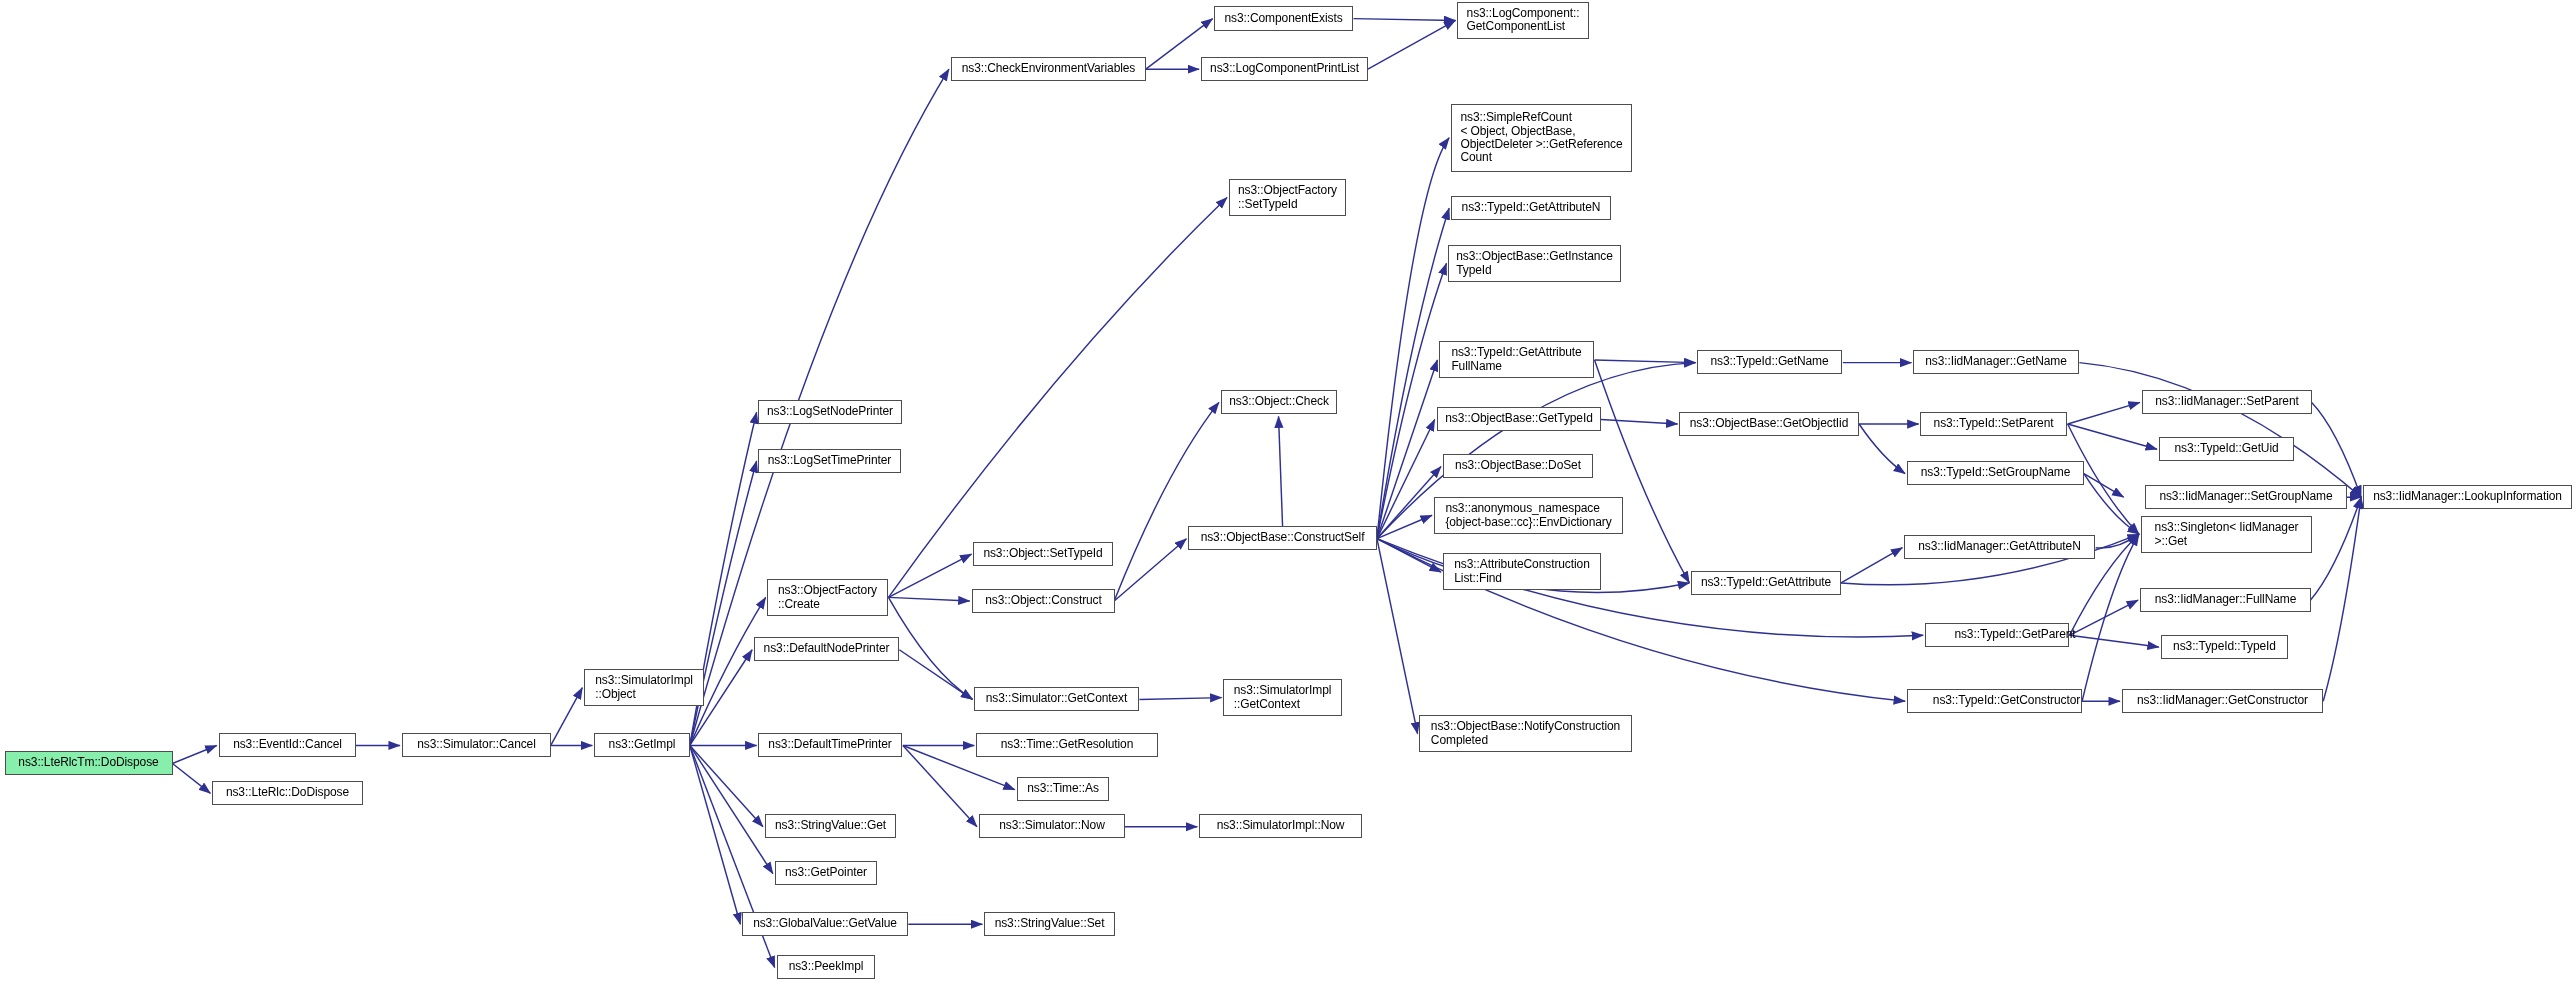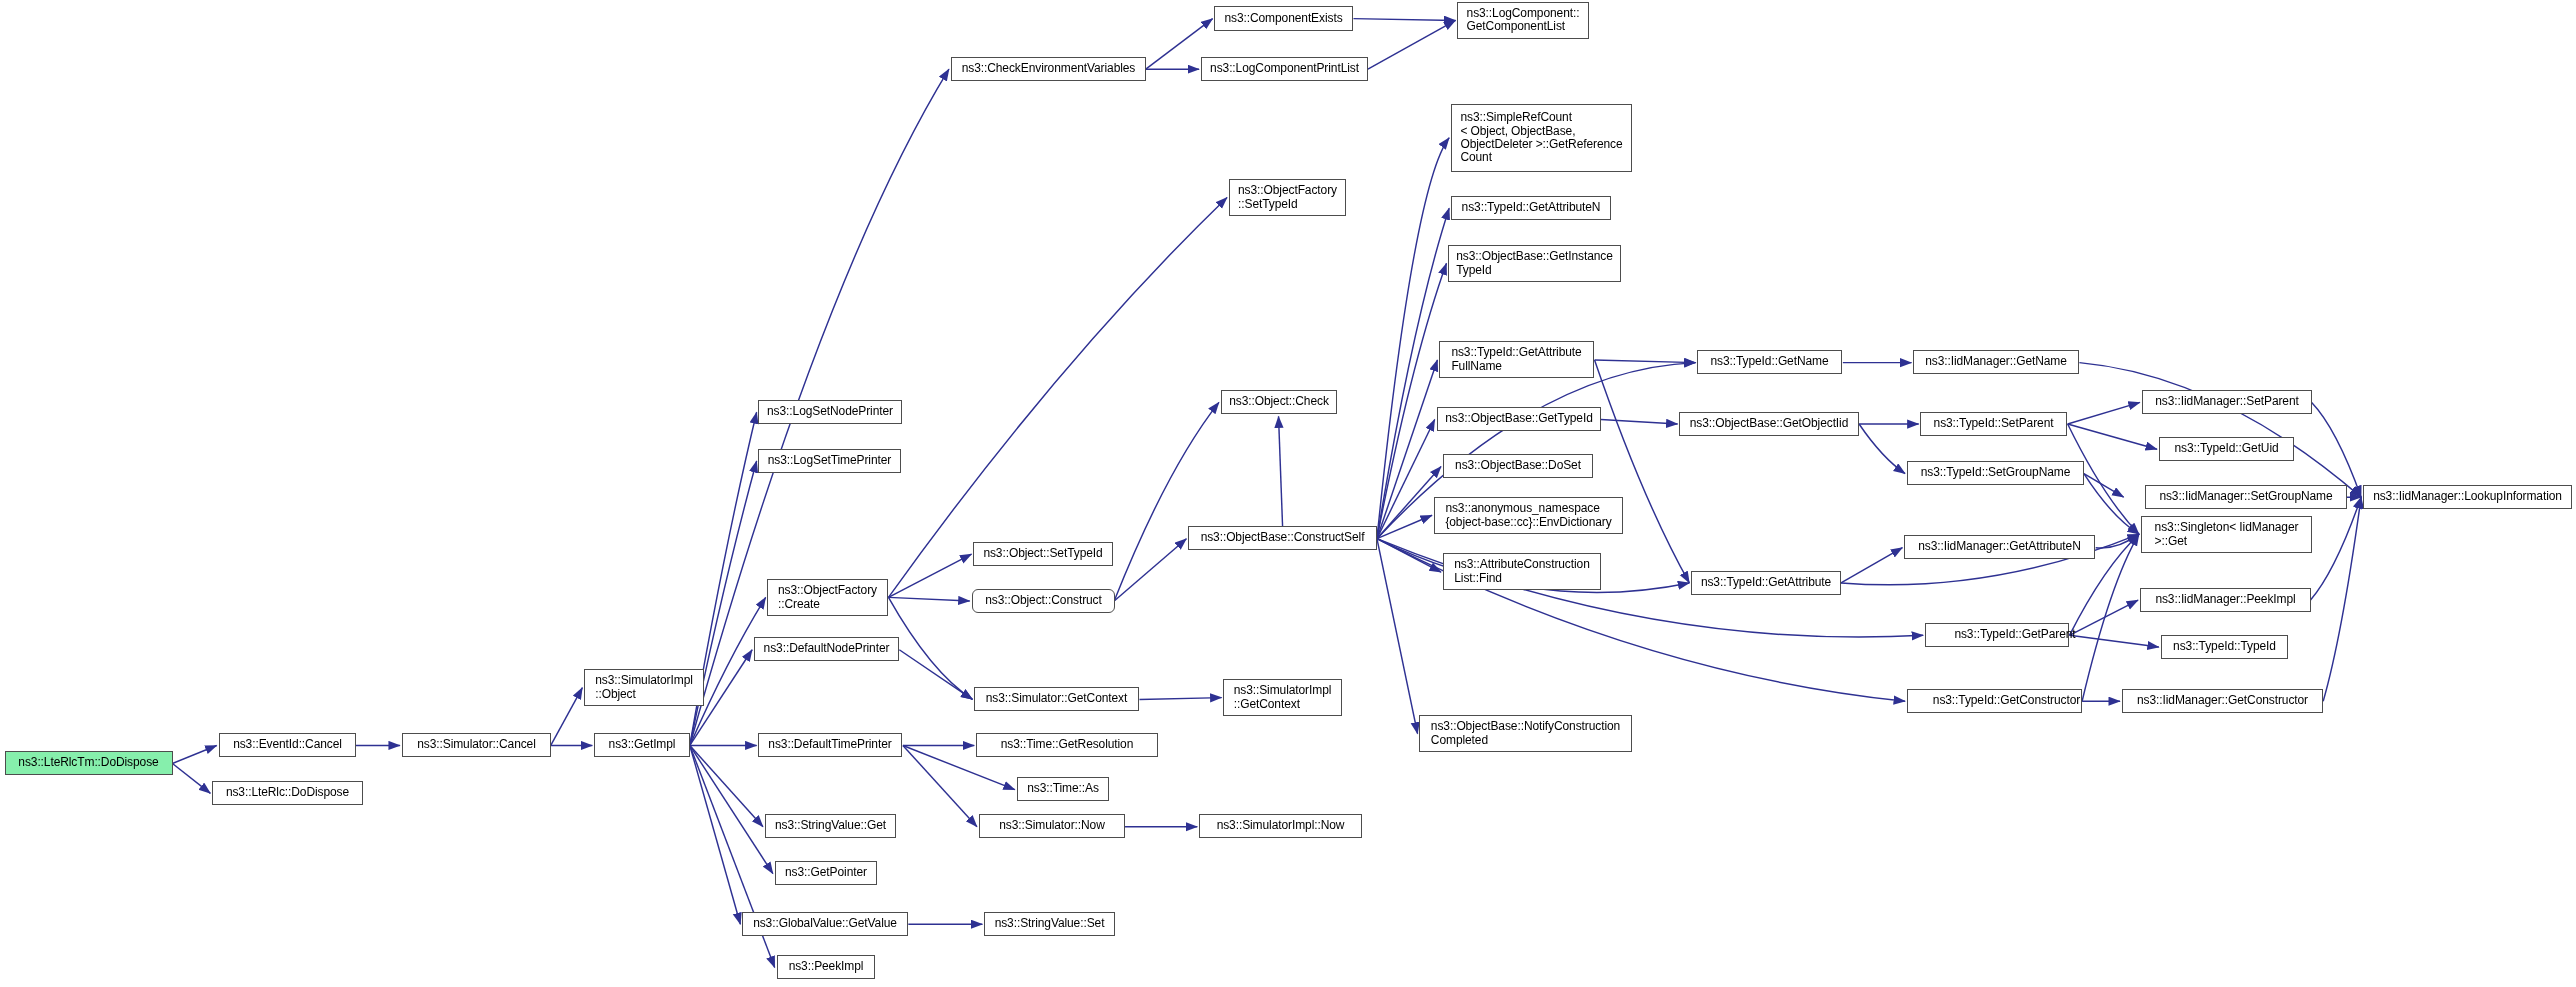--- a/index.html
+++ b/index.html
@@ -141,21 +141,21 @@
       <div class="node" style="left: 758px; top: 400px; width: 144px; height: 24.4px;"><div><span>ns3::LogSetNodePrinter</span></div></div>
       <div class="node" style="left: 758px; top: 449px; width: 143px; height: 24.4px;"><div><span>ns3::LogSetTimePrinter</span></div></div>
       <div class="node" style="left: 1221px; top: 390px; width: 116px; height: 24.4px;"><div><span>ns3::Object::Check</span></div></div>
       <div class="node" style="left: 1439px; top: 341px; width: 155px; height: 37px;"><div><span>ns3::TypeId::GetAttribute</span><span>FullName</span></div></div>
       <div class="node" style="left: 1437px; top: 407px; width: 164px; height: 24.4px;"><div><span>ns3::ObjectBase::GetTypeId</span></div></div>
       <div class="node" style="left: 1443px; top: 454px; width: 150px; height: 24.4px;"><div><span>ns3::ObjectBase::DoSet</span></div></div>
       <div class="node" style="left: 1434px; top: 497px; width: 189px; height: 37px;"><div><span>ns3::anonymous_namespace</span><span>{object-base::cc}::EnvDictionary</span></div></div>
       <div class="node" style="left: 1443px; top: 553px; width: 158px; height: 37px;"><div><span>ns3::AttributeConstruction</span><span>List::Find</span></div></div>
       <div class="node" style="left: 1188px; top: 526px; width: 189px; height: 24.4px;"><div><span>ns3::ObjectBase::ConstructSelf</span></div></div>
       <div class="node" style="left: 973px; top: 542px; width: 140px; height: 24.4px;"><div><span>ns3::Object::SetTypeId</span></div></div>
-      <div class="node" style="left: 972px; top: 589px; width: 143px; height: 24.4px; border-radius: 6px;"><div><span>ns3::Object::Construct</span></div></div>
+      <div class="node" style="left: 972px; top: 589px; width: 143px; height: 24.4px;"><div><span>ns3::Object::Construct</span></div></div>
       <div class="node" style="left: 767px; top: 579px; width: 121px; height: 37px;"><div><span>ns3::ObjectFactory</span><span>::Create</span></div></div>
       <div class="node" style="left: 754px; top: 637px; width: 145px; height: 24.4px;"><div><span>ns3::DefaultNodePrinter</span></div></div>
       <div class="node" style="left: 974px; top: 687px; width: 165px; height: 24.4px;"><div><span>ns3::Simulator::GetContext</span></div></div>
       <div class="node" style="left: 1223px; top: 679px; width: 119px; height: 37px;"><div><span>ns3::SimulatorImpl</span><span>::GetContext</span></div></div>
       <div class="node" style="left: 758px; top: 733px; width: 144px; height: 24.4px;"><div><span>ns3::DefaultTimePrinter</span></div></div>
       <div class="node" style="left: 976px; top: 733px; width: 182px; height: 24.4px;"><div><span>ns3::Time::GetResolution</span></div></div>
       <div class="node" style="left: 1017px; top: 777px; width: 92px; height: 24.4px;"><div><span>ns3::Time::As</span></div></div>
       <div class="node" style="left: 765px; top: 814px; width: 131px; height: 24.4px;"><div><span>ns3::StringValue::Get</span></div></div>
       <div class="node" style="left: 979px; top: 814px; width: 146px; height: 24.4px;"><div><span>ns3::Simulator::Now</span></div></div>
       <div class="node" style="left: 1199px; top: 814px; width: 163px; height: 24.4px;"><div><span>ns3::SimulatorImpl::Now</span></div></div>
@@ -170,19 +170,19 @@
       <div class="node" style="left: 1913px; top: 350px; width: 166px; height: 24.4px;"><div><span>ns3::IidManager::GetName</span></div></div>
       <div class="node" style="left: 1920px; top: 412px; width: 147px; height: 24.4px;"><div><span>ns3::TypeId::SetParent</span></div></div>
       <div class="node" style="left: 1907px; top: 461px; width: 177px; height: 24.4px;"><div><span>ns3::TypeId::SetGroupName</span></div></div>
       <div class="node" style="left: 1904px; top: 535px; width: 191px; height: 24.4px;"><div><span>ns3::IidManager::GetAttributeN</span></div></div>
       <div class="node" style="left: 1925px; top: 623px; width: 144px; height: 24.4px; padding-left: 36px;"><div><span>ns3::TypeId::GetParent</span></div></div>
       <div class="node" style="left: 1907px; top: 689px; width: 175px; height: 24.4px; padding-left: 24px;"><div><span>ns3::TypeId::GetConstructor</span></div></div>
       <div class="node" style="left: 2142px; top: 390px; width: 170px; height: 24.4px;"><div><span>ns3::IidManager::SetParent</span></div></div>
       <div class="node" style="left: 2159px; top: 437px; width: 135px; height: 24.4px;"><div><span>ns3::TypeId::GetUid</span></div></div>
       <div class="node" style="left: 2125px; top: 485px; width: 202px; height: 24.4px; margin-left: 20px;"><div><span>ns3::IidManager::SetGroupName</span></div></div>
       <div class="node" style="left: 2141px; top: 516px; width: 171px; height: 37px;"><div><span>ns3::Singleton&lt; IidManager</span><span>&gt;::Get</span></div></div>
-      <div class="node" style="left: 2140px; top: 588px; width: 171px; height: 24.4px;"><div><span>ns3::IidManager::PeekImpl</span></div></div>
+      <div class="node" style="left: 2140px; top: 588px; width: 171px; height: 24.4px;"><div><span>ns3::IidManager::FullName</span></div></div>
       <div class="node" style="left: 2161px; top: 635px; width: 127px; height: 24.4px;"><div><span>ns3::TypeId::TypeId</span></div></div>
       <div class="node" style="left: 2122px; top: 689px; width: 201px; height: 24.4px;"><div><span>ns3::IidManager::GetConstructor</span></div></div>
       <div class="node" style="left: 2363px; top: 485px; width: 209px; height: 24.4px;"><div><span>ns3::IidManager::LookupInformation</span></div></div>
     </div>
 </div>
 
 
 </body></html>

